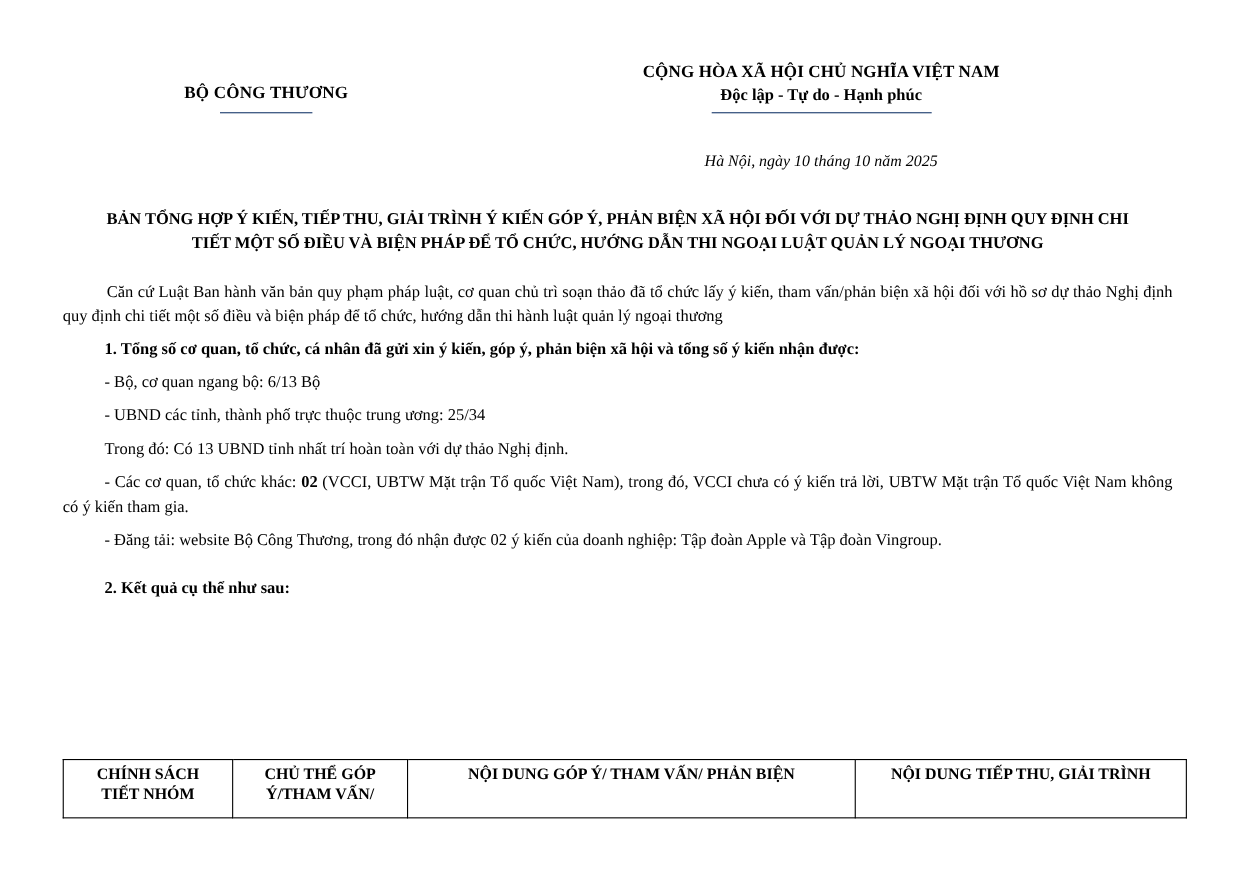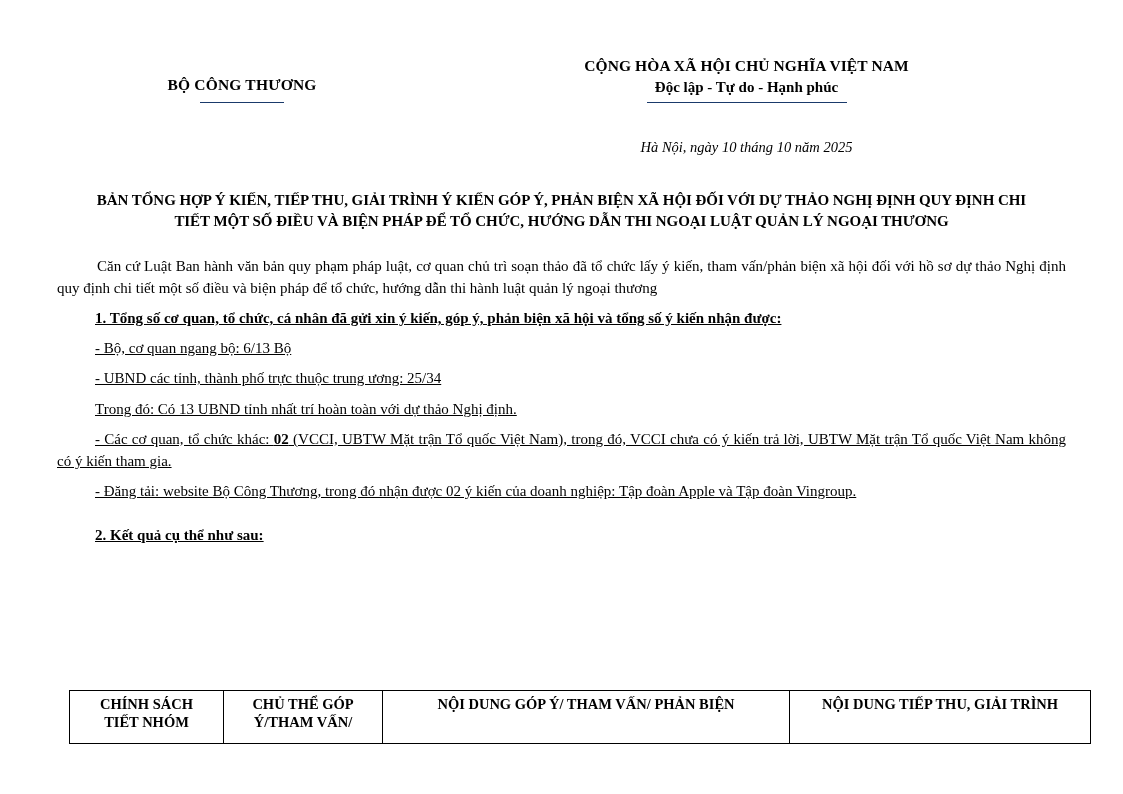--- a/index.html
+++ b/index.html
@@ -91,30 +91,29 @@
     text-align: justify;
   }
   .body-text p {
     margin: 0 0 8px 0;
   }
   .indent {
     text-indent: 40px;
   }
   .p-indent-small {
     text-indent: 38px;
-    text-decoration: underline;
   }
   b.inline {
     font-weight: bold;
   }
 
   
   .table-wrap {
     position: absolute;
-    left: 69px;
+    left: 57px;
     top: 690px;
     width: 985px;
   }
   table.kq {
     border-collapse: collapse;
     width: 985px;
     table-layout: fixed;
   }
   table.kq th {
     border: 1px solid #000000;

